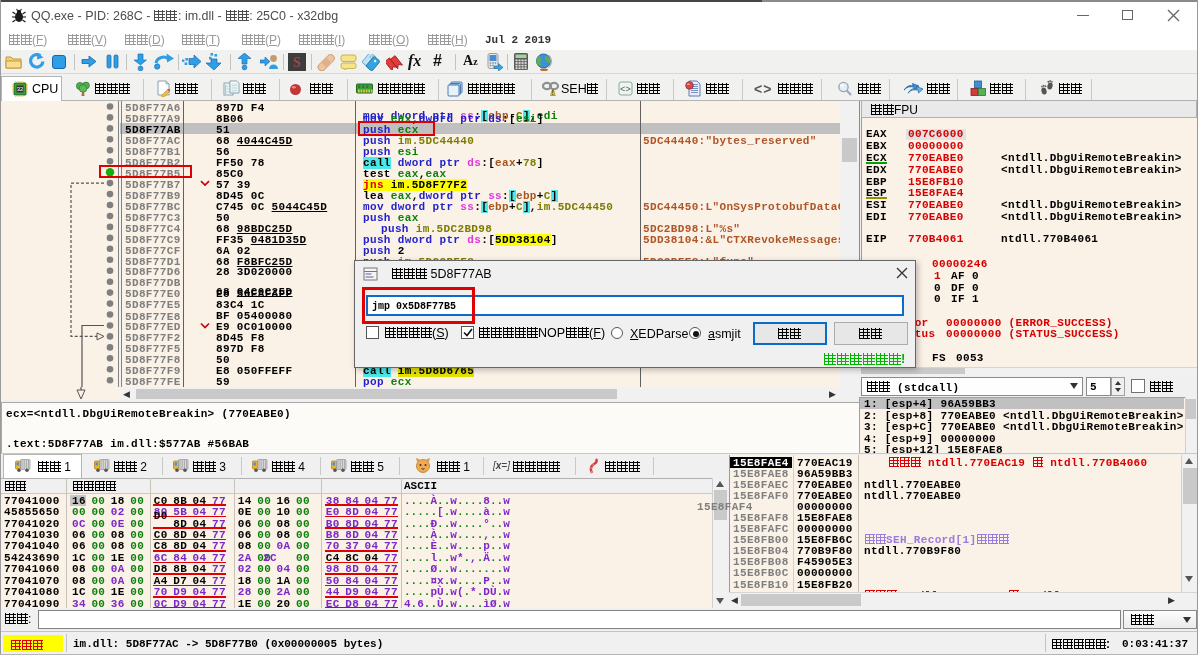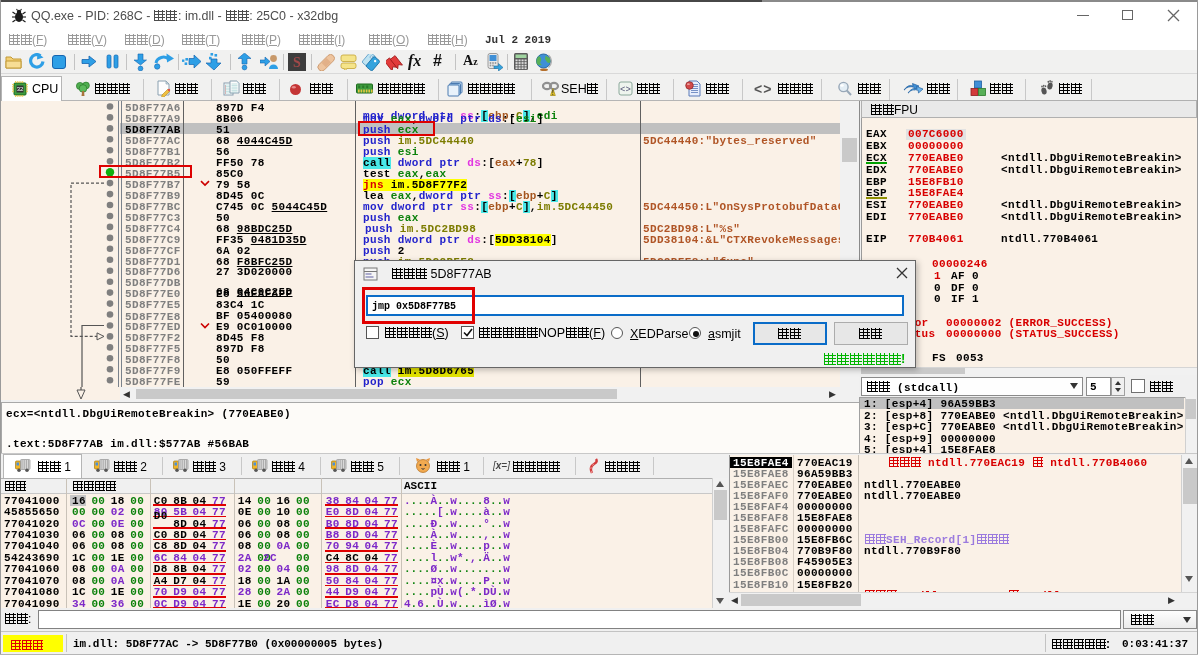--- a/index.html
+++ b/index.html
@@ -362,49 +362,49 @@
 <div class="ab mono gy" style="left:124px;top:45.0px">5D8F77B1</div>
 <div class="ab mono kb" style="left:215px;top:45.0px">56</div>
 <div class="ab mono" style="left:362px;top:45.0px"><span class="bl">push </span><span class="gr">esi</span></div>
 <div class="ab mono gy" style="left:124px;top:56.0px">5D8F77B2</div>
 <div class="ab mono kb" style="left:215px;top:56.0px">FF50 78</div>
 <div class="ab mono" style="left:362px;top:56.0px"><span class="kb cyb">call</span><span class="kb"> </span><span class="bl">dword ptr </span><span class="mg">ds</span><span class="kb">:[</span><span style="color:#a5551e">eax</span><span class="kb">+</span><span class="ol">78</span><span class="kb">]</span></div>
 <div class="ab mono gy" style="left:124px;top:66.9px">5D8F77B5</div>
 <div class="ab mono kb" style="left:215px;top:66.9px">85C0</div>
 <div class="ab mono" style="left:362px;top:66.9px"><span class="kb">test </span><span class="gr">eax</span><span class="kb">,</span><span class="gr">eax</span></div>
 <div class="ab mono gy" style="left:124px;top:77.8px">5D8F77B7</div>
-<div class="ab mono kb" style="left:215px;top:77.8px">79 58</div>
+<div class="ab mono kb" style="left:215px;top:77.8px">57 39</div>
 <div class="ab mono" style="left:362px;top:77.8px"><span class="rd ylb">jns </span><span class="kb ylb">im.5D8F77F2</span></div>
 <div class="ab mono gy" style="left:124px;top:88.8px">5D8F77B9</div>
 <div class="ab mono kb" style="left:215px;top:88.8px">8D45 0C</div>
 <div class="ab mono" style="left:362px;top:88.8px"><span class="kb">lea </span><span class="gr">eax</span><span class="kb">,</span><span class="bl">dword ptr </span><span class="mg">ss</span><span class="kb">:</span><span class="kb cyb">[</span><span style="color:#a5551e">ebp</span><span class="kb">+</span><span class="ol">C</span><span class="kb cyb">]</span></div>
 <div class="ab mono gy" style="left:124px;top:99.8px">5D8F77BC</div>
 <div class="ab mono kb" style="left:215px;top:99.8px">C745 0C <u>5044C45D</u></div>
 <div class="ab mono" style="left:362px;top:99.8px"><span class="bl">mov dword ptr </span><span class="mg">ss</span><span class="kb">:</span><span class="kb cyb">[</span><span style="color:#a5551e">ebp</span><span class="kb">+</span><span class="ol">C</span><span class="kb cyb">]</span><span class="kb">,</span><span class="ol">im.5DC44450</span></div>
 <div class="ab mono sn" style="left:642px;top:99.8px">5DC44450:L"OnSysProtobufDataChanged</div>
 <div class="ab mono gy" style="left:124px;top:110.7px">5D8F77C3</div>
 <div class="ab mono kb" style="left:215px;top:110.7px">50</div>
 <div class="ab mono" style="left:362px;top:110.7px"><span class="bl">push </span><span class="gr">eax</span></div>
 <div class="ab mono gy" style="left:124px;top:121.6px">5D8F77C4</div>
 <div class="ab mono kb" style="left:215px;top:121.6px">68 <u>98BDC25D</u></div>
-<div class="ab mono" style="left:364px;top:121.6px"><span class="bl">push </span><span class="ol">im.5DC2BD98</span></div>
+<div class="ab mono" style="left:380px;top:121.6px"><span class="bl">push </span><span class="ol">im.5DC2BD98</span></div>
 <div class="ab mono sn" style="left:642px;top:121.6px">5DC2BD98:L"%s"</div>
 <div class="ab mono gy" style="left:124px;top:132.6px">5D8F77C9</div>
 <div class="ab mono kb" style="left:215px;top:132.6px">FF35 <u>0481D35D</u></div>
 <div class="ab mono" style="left:362px;top:132.6px"><span class="bl">push dword ptr </span><span class="mg">ds</span><span class="kb">:[</span><span class="kb ylb">5DD38104</span><span class="kb">]</span></div>
 <div class="ab mono sn" style="left:642px;top:132.6px">5DD38104:&amp;L"CTXRevokeMessages"</div>
 <div class="ab mono gy" style="left:124px;top:143.5px">5D8F77CF</div>
 <div class="ab mono kb" style="left:215px;top:143.5px">6A 02</div>
 <div class="ab mono" style="left:362px;top:143.5px"><span class="bl">push </span><span class="kb">2</span></div>
 <div class="ab mono gy" style="left:124px;top:154.5px">5D8F77D1</div>
 <div class="ab mono kb" style="left:215px;top:154.5px">68 <u>F8BFC25D</u></div>
 <div class="ab mono" style="left:362px;top:154.5px"><span class="bl">push </span><span class="ol">im.5DC2BFF8</span></div>
 <div class="ab mono sn" style="left:642px;top:154.5px">5DC2BFE8:L"func"</div>
 <div class="ab mono gy" style="left:124px;top:165.4px">5D8F77D6</div>
-<div class="ab mono kb" style="left:215px;top:165.4px">27 3D020000</div>
+<div class="ab mono kb" style="left:215px;top:165.4px">28 3D020000</div>
 <div class="ab mono gy" style="left:124px;top:176.4px">5D8F77DB</div>
 <div class="ab mono kb" style="left:215px;top:185px">68 <u>04C0C25D</u></div>
 <div class="ab mono gy" style="left:124px;top:187.3px">5D8F77E0</div>
 <div class="ab mono kb" style="left:215px;top:187.3px">E8 56EAFAFF</div>
 <div class="ab mono gy" style="left:124px;top:198.3px">5D8F77E5</div>
 <div class="ab mono kb" style="left:215px;top:198.3px">83C4 1C</div>
 <div class="ab mono gy" style="left:124px;top:210px">5D8F77E8</div>
 <div class="ab mono kb" style="left:215px;top:209.2px">BF 05400080</div>
 <div class="ab mono gy" style="left:124px;top:220.2px">5D8F77ED</div>
 <div class="ab mono kb" style="left:215px;top:220.2px">E9 0C010000</div>
@@ -487,21 +487,21 @@
 <div class="ab mono" style="left:866px;top:163.8px"><span class="kb">EDX</span><span class="rd" style="position:absolute;left:42px">770EABE0</span><span class="kb" style="position:absolute;left:135px">&lt;ntdll.DbgUiRemoteBreakin&gt;</span></div>
 <div class="ab mono" style="left:866px;top:175.6px"><span class="kb">EBP</span><span class="rd" style="position:absolute;left:42px">15E8FB10</span></div>
 <div class="ab mono" style="left:866px;top:187.4px"><span class="kb">ESP</span><span class="rd" style="position:absolute;left:42px">15E8FAE4</span></div>
 <div class="ab mono" style="left:866px;top:199.2px"><span class="kb">ESI</span><span class="rd" style="position:absolute;left:42px">770EABE0</span><span class="kb" style="position:absolute;left:135px">&lt;ntdll.DbgUiRemoteBreakin&gt;</span></div>
 <div class="ab mono" style="left:866px;top:211.0px"><span class="kb">EDI</span><span class="rd" style="position:absolute;left:42px">770EABE0</span><span class="kb" style="position:absolute;left:135px">&lt;ntdll.DbgUiRemoteBreakin&gt;</span></div>
 <div class="ab mono" style="left:866px;top:233.4px"><span class="kb">EIP</span><span class="rd" style="position:absolute;left:42px">770B4061</span><span class="kb" style="position:absolute;left:135px">ntdll.770B4061</span></div>
 <div class="ab mono" style="left:866px;top:258.2px"><span class="kb">EFLAGS</span><span class="rd" style="position:absolute;left:66px">00000246</span></div>
 <div class="ab mono" style="left:866px;top:270.0px"><span class="kb">ZF</span><span class="rd" style="position:absolute;left:28px">1</span><span class="kb" style="position:absolute;left:36px">PF</span><span class="rd" style="position:absolute;left:68px">1</span><span class="kb" style="position:absolute;left:85px">AF</span><span class="kb" style="position:absolute;left:106px">0</span></div>
 <div class="ab mono" style="left:866px;top:281.8px"><span class="kb">OF</span><span class="kb" style="position:absolute;left:28px">0</span><span class="kb" style="position:absolute;left:36px">SF</span><span class="kb" style="position:absolute;left:68px">0</span><span class="kb" style="position:absolute;left:85px">DF</span><span class="kb" style="position:absolute;left:106px">0</span></div>
 <div class="ab mono" style="left:866px;top:293.0px"><span class="kb">CF</span><span class="kb" style="position:absolute;left:28px">0</span><span class="kb" style="position:absolute;left:36px">TF</span><span class="kb" style="position:absolute;left:68px">0</span><span class="kb" style="position:absolute;left:85px">IF</span><span class="kb" style="position:absolute;left:106px">1</span></div>
-<div class="ab mono" style="left:866px;top:316.6px"><span class="rd">LastError</span><span class="rd" style="position:absolute;left:80px">00000002 (ERROR_SUCCESS)</span></div>
+<div class="ab mono" style="left:866px;top:316.6px"><span class="rd">LastError</span><span class="rd" style="position:absolute;left:80px">00000000 (ERROR_SUCCESS)</span></div>
 <div class="ab mono" style="left:866px;top:328.4px"><span class="rd">LastStatus</span><span class="rd" style="position:absolute;left:80px">00000000 (STATUS_SUCCESS)</span></div>
 <div class="ab mono" style="left:866px;top:352.0px"><span class="kb">GS</span><span class="kb" style="position:absolute;left:22px">002B</span><span class="kb" style="position:absolute;left:66px">FS</span><span class="kb" style="position:absolute;left:90px">0053</span></div>
 <div class="ab" style="left:866px;top:161.8px;width:21px;height:1.8px;background:#00a000"></div>
 <div class="ab" style="left:866px;top:197.2px;width:21px;height:1.8px;background:#8f8f00"></div>
 <div class="ab" style="left:859px;top:367px;width:339px;height:8px;background:#f1f1f1;border-top:1px solid #d5d5d5"></div>
 <div class="ab" style="left:861px;top:368px;width:104px;height:6px;background:#c9c9c9"></div>
 <div class="ab" style="left:859px;top:375px;width:339px;height:22px;background:#f0f0f0"></div>
 <div class="ab" style="left:861px;top:377px;width:222px;height:19px;background:#fefefe;border:1px solid #8a8a8a"></div>
 <div class="ab mono kb" style="left:866px;top:381px"><i class="cj"></i><i class="cj"></i> (stdcall)</div>
 <div class="ab" style="left:1070px;top:383px;width:0;height:0;border-left:4.5px solid transparent;border-right:4.5px solid transparent;border-top:6px solid #333"></div>
@@ -511,21 +511,21 @@
 <div class="ab" style="left:1114.5px;top:381px;width:0;height:0;border-left:3.5px solid transparent;border-right:3.5px solid transparent;border-bottom:4.5px solid #333"></div>
 <div class="ab" style="left:1114.5px;top:388px;width:0;height:0;border-left:3.5px solid transparent;border-right:3.5px solid transparent;border-top:4.5px solid #333"></div>
 <div class="ab" style="left:1131px;top:379px;width:14px;height:14px;background:#fff;border:1px solid #707070"></div>
 <div class="ab" style="left:1149px;top:380px;font-size:12px;color:#000"><i class="cj"></i><i class="cj"></i></div>
 <div class="ab" style="left:859px;top:397px;width:339px;height:58px;background:#faf1e7;border:1px solid #a0a0a0"></div>
 <div class="ab" style="left:860px;top:398px;width:324px;height:11.3px;background:#c0c0c0"></div>
 <div class="ab mono kb" style="left:864px;top:398.3px">1: [esp+4] 96A59BB3</div>
 <div class="ab mono kb" style="left:864px;top:409.8px">2: [esp+8] 770EABE0 &lt;ntdll.DbgUiRemoteBreakin&gt;</div>
 <div class="ab mono kb" style="left:864px;top:421.3px">3: [esp+C] 770EABE0 &lt;ntdll.DbgUiRemoteBreakin&gt;</div>
 <div class="ab mono kb" style="left:864px;top:432.8px">4: [esp+9] 00000000</div>
-<div class="ab mono kb" style="left:864px;top:444.3px">5: [esp+4] 15E8FAE8</div>
+<div class="ab mono kb" style="left:864px;top:444.3px">5: [esp+12] 15E8FAE8</div>
 <div class="ab" style="left:1185px;top:397px;width:12px;height:58px;background:#f1f1f1;border-left:1px solid #d0d0d0"></div>
 <div class="ab" style="left:1186px;top:399px;width:10px;height:20px;background:#c9c9c9"></div>
 <div class="ab" style="left:0;top:453px;width:1198px;height:25px;background:#f0f0f0;border-top:1px solid #c8c8c8"></div>
 <div class="ab" style="left:3px;top:454px;width:79px;height:24px;background:#fff;border:1px solid #b5b5b5;border-bottom:none"></div>
 <svg class="ab" style="left:15px;top:458px" width="17" height="15" viewBox="0 0 17 15">
     <rect x="0.5" y="3" width="5" height="8" rx="1" fill="#f0b429" stroke="#a87b10" stroke-width=".7"></rect>
     <rect x="1.5" y="4.5" width="2.5" height="3" fill="#4a90d9"></rect>
     <rect x="5.5" y="1.5" width="9.5" height="10" rx="1" fill="#d9d9d9" stroke="#909090" stroke-width=".7"></rect>
     <g stroke="#a8a8a8" stroke-width="1">
       <path d="M7.0 2 v9"></path>
@@ -714,21 +714,21 @@
 <div class="ab mono gr" style="left:130.2px;top:540.4px">00</div>
 <div class="ab mono kb" style="left:153.8px;top:540.4px">C8</div>
 <div class="ab mono kb" style="left:173.2px;top:540.4px">8D</div>
 <div class="ab mono kb" style="left:192.6px;top:540.4px">04</div>
 <div class="ab mono pu" style="left:212.0px;top:540.4px">77</div>
 <div class="ab mono kb" style="left:237.8px;top:540.4px">08</div>
 <div class="ab mono gr" style="left:257.2px;top:540.4px">00</div>
 <div class="ab mono pu" style="left:276.6px;top:540.4px">0A</div>
 <div class="ab mono gr" style="left:296.0px;top:540.4px">00</div>
 <div class="ab mono pu" style="left:325.8px;top:540.4px">70</div>
-<div class="ab mono pu" style="left:345.2px;top:540.4px">94</div>
+<div class="ab mono pu" style="left:345.2px;top:540.4px">37</div>
 <div class="ab mono pu" style="left:364.6px;top:540.4px">04</div>
 <div class="ab mono pu" style="left:384.0px;top:540.4px">77</div>
 <div class="ab" style="left:152.8px;top:550.1px;width:73px;height:1.5px;background:#e00000"></div>
 <div class="ab" style="left:324.8px;top:550.1px;width:73px;height:1.5px;background:#e00000"></div>
 <div class="ab mono2" style="left:404px;top:540.4px"><span class="gr">.</span><span class="gr">.</span><span class="gr">.</span><span class="gr">.</span><span class="pu">È</span><span class="gr">.</span><span class="gr">.</span><span class="pu">w</span><span class="gr">.</span><span class="gr">.</span><span class="gr">.</span><span class="gr">.</span><span class="pu">p</span><span class="gr">.</span><span class="gr">.</span><span class="pu">w</span></div>
 <div class="ab mono" style="left:4px;top:551.9px;color:#000">54243690</div>
 <div class="ab mono kb" style="left:72.0px;top:551.9px">1C</div>
 <div class="ab mono gr" style="left:91.4px;top:551.9px">00</div>
 <div class="ab mono kb" style="left:110.8px;top:551.9px">1E</div>
 <div class="ab mono gr" style="left:130.2px;top:551.9px">00</div>
@@ -839,21 +839,21 @@
 <div class="ab mono kb" style="left:797px;top:456.9px">770EAC19</div>
 <div class="ab mono rd" style="left:888px;top:456.9px"><i class="cj s10"></i><i class="cj s10"></i><i class="cj s10"></i> ntdll.770EAC19 <i class="cj s10"></i> ntdll.770B4060</div>
 <div class="ab mono" style="left:733px;top:467.9px;color:#7f7f7f;">15E8FAE8</div>
 <div class="ab mono kb" style="left:797px;top:467.9px">96A59BB3</div>
 <div class="ab mono" style="left:733px;top:479.0px;color:#7f7f7f;">15E8FAEC</div>
 <div class="ab mono kb" style="left:797px;top:479.0px">770EABE0</div>
 <div class="ab mono kb" style="left:864px;top:479.0px">ntdll.770EABE0</div>
 <div class="ab mono" style="left:733px;top:490.0px;color:#7f7f7f;">15E8FAF0</div>
 <div class="ab mono kb" style="left:797px;top:490.0px">770EABE0</div>
 <div class="ab mono kb" style="left:864px;top:490.0px">ntdll.770EABE0</div>
-<div class="ab mono" style="left:733px;top:501.1px;color:#7f7f7f;font-family:Liberation Mono, monospace;">15E8FAF4</div>
+<div class="ab mono" style="left:697px;top:501.1px;color:#7f7f7f;font-family:Liberation Mono, monospace;">15E8FAF4</div>
 <div class="ab mono kb" style="left:797px;top:501.1px">00000000</div>
 <div class="ab mono" style="left:733px;top:512.1px;color:#7f7f7f;">15E8FAF8</div>
 <div class="ab mono kb" style="left:797px;top:512.1px">15E8FAE8</div>
 <div class="ab mono" style="left:733px;top:523.2px;color:#7f7f7f;">15E8FAFC</div>
 <div class="ab mono kb" style="left:797px;top:523.2px">00000000</div>
 <div class="ab mono" style="left:733px;top:534.2px;color:#7f7f7f;">15E8FB00</div>
 <div class="ab mono kb" style="left:797px;top:534.2px">15E8FB6C</div>
 <div class="ab mono" style="left:864px;top:534.2px;color:#9b7ade"><i class="cj s10"></i><i class="cj s10"></i>SEH_Record[1]<i class="cj s10"></i><i class="cj s10"></i><i class="cj s10"></i></div>
 <div class="ab mono" style="left:733px;top:545.3px;color:#7f7f7f;">15E8FB04</div>
 <div class="ab mono kb" style="left:797px;top:545.3px">770B9F80</div>

